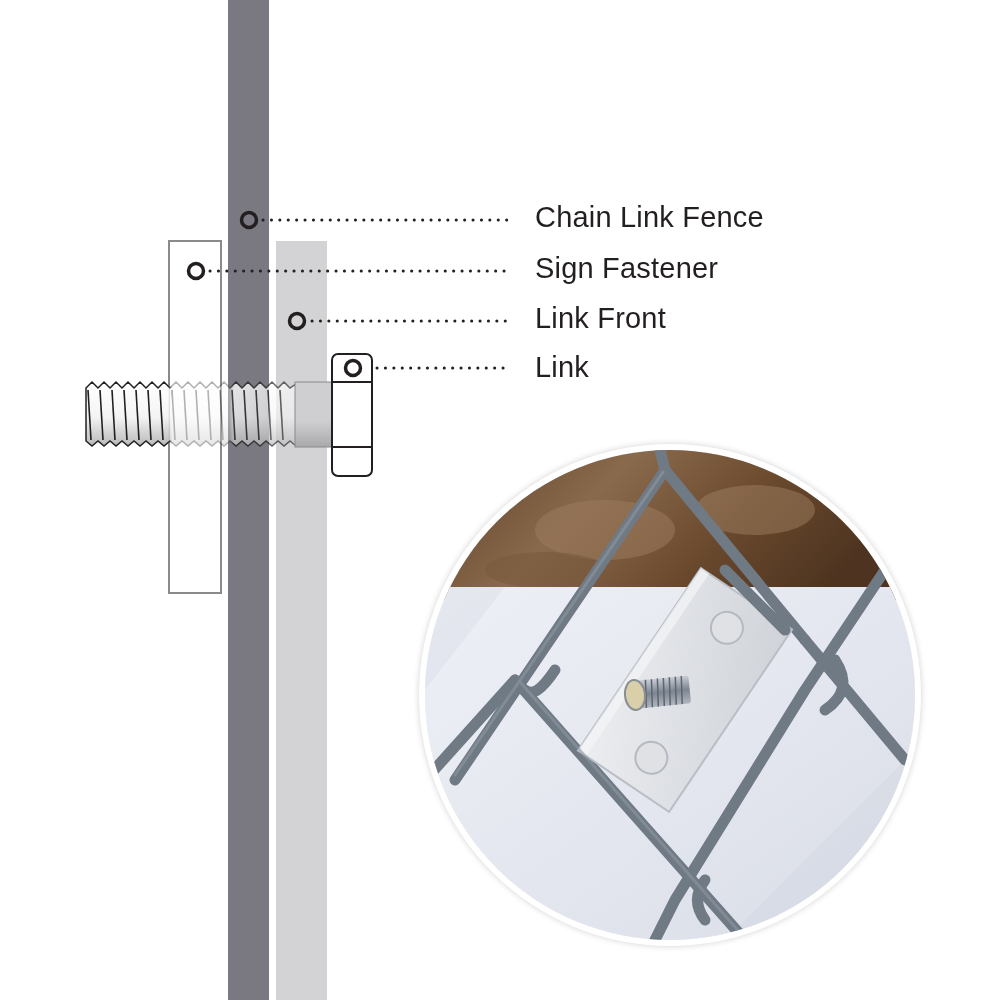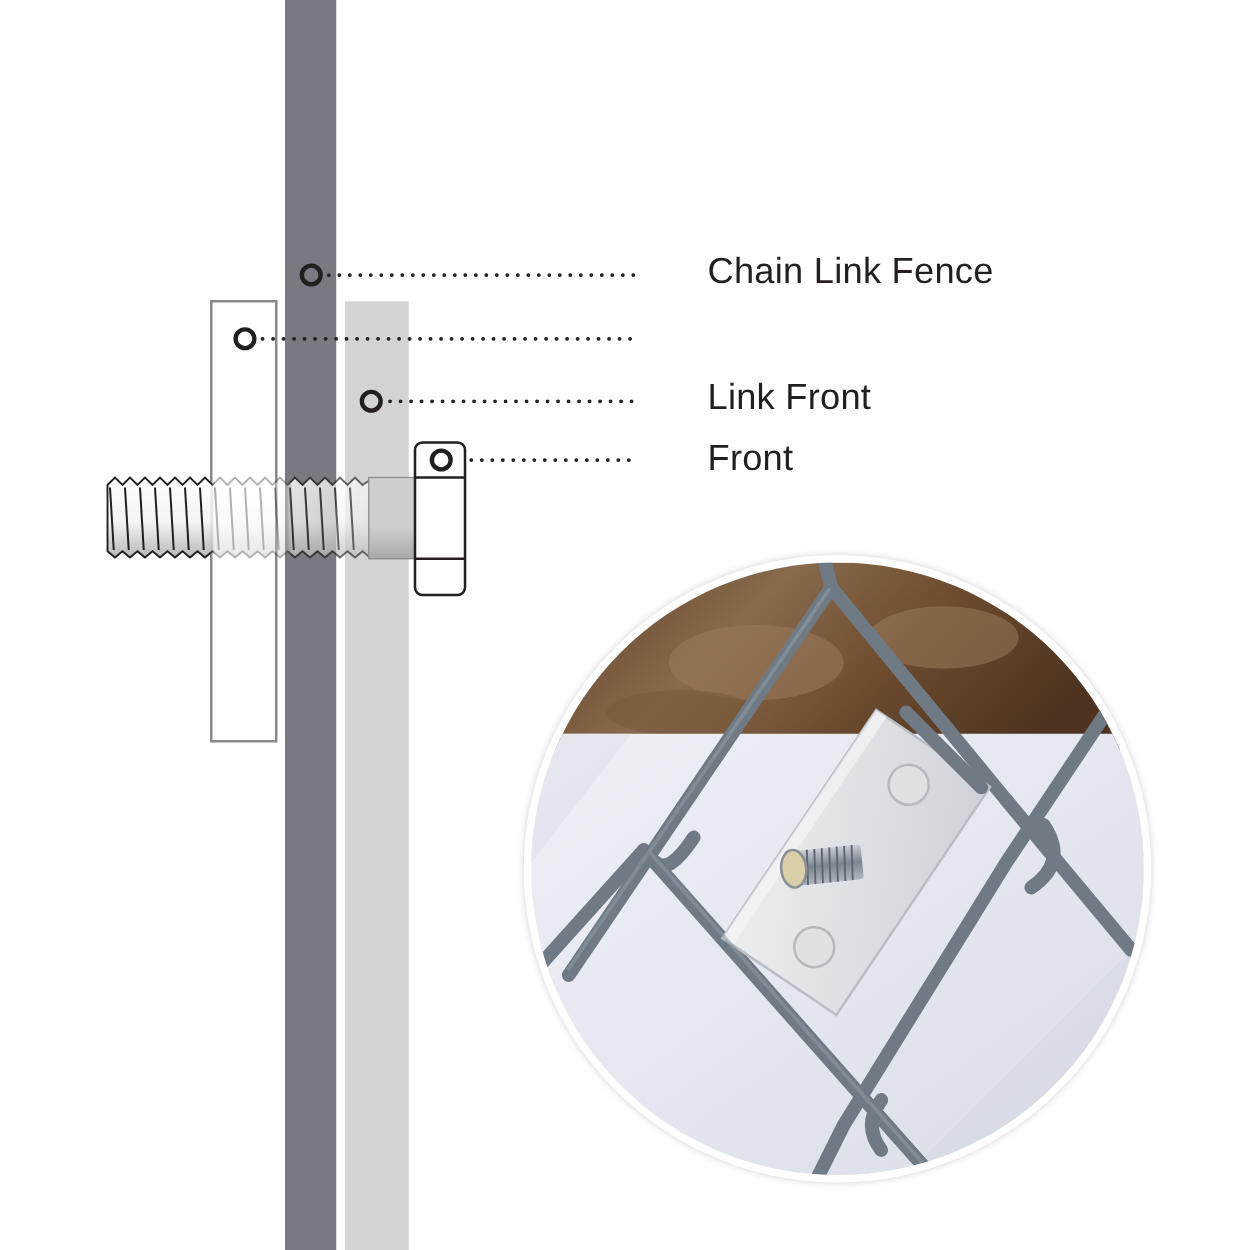--- a/index.html
+++ b/index.html
@@ -2,21 +2,21 @@
 <html><head>
 <meta charset="utf-8">
 <style>
   html, body { margin: 0; padding: 0; background: #ffffff; }
   #stage { position: relative; width: 1000px; height: 1000px; overflow: hidden; background: #ffffff; font-family: "Liberation Sans", sans-serif; }
   .abs { position: absolute; }
   .fence-bar { left: 228px; top: 0; width: 41px; height: 1000px; }
   .front-bar { left: 276px; top: 241px; width: 51px; height: 759px; }
   .fastener { left: 168px; top: 240px; width: 50px; height: 350px; background: #ffffff; border: 2px solid #8a8a8c; }
   svg.overlay { position: absolute; left: 0; top: 0; }
-  .label { position: absolute; left: 566px; font-size: 29px; color: #231f20; letter-spacing: 0.2px; white-space: nowrap; line-height: 1; }
+  .label { position: absolute; left: 535px; font-size: 29px; color: #231f20; letter-spacing: 0.2px; white-space: nowrap; line-height: 1; }
   .photo { position: absolute; left: 425px; top: 450px; width: 490px; height: 490px; border-radius: 50%; overflow: hidden; box-shadow: 0 0 0 6px #ffffff, 0 0 6px 6px rgba(0,0,0,0.18); }
 </style>
 </head>
 <body>
 
 <div id="stage">
 
   <div class="abs fence-bar" style="background:#7a7880;"></div>
 
   <div class="abs front-bar" style="background:#d3d3d5;"></div>
@@ -91,22 +91,23 @@
       <circle cx="297" cy="321" r="7.5" fill="none" stroke="#231f20" stroke-width="3.5"></circle>
       <line x1="312" y1="321" x2="510" y2="321" stroke="#231f20" stroke-width="3" stroke-linecap="round" stroke-dasharray="0.1 8.3"></line>
     </g>
     <g>
       <circle cx="353" cy="368" r="7.5" fill="none" stroke="#231f20" stroke-width="3.5"></circle>
       <line x1="377" y1="368" x2="510" y2="368" stroke="#231f20" stroke-width="3" stroke-linecap="round" stroke-dasharray="0.1 8.3"></line>
     </g>
   </svg>
 
   <div class="label" style="top:203px;">Chain Link Fence</div>
+  <div class="label" style="top:254px;">Sign Fastener</div>
   <div class="label" style="top:304px;">Link Front</div>
-  <div class="label" style="top:353px;">Front</div>
+  <div class="label" style="top:353px;">Link</div>
 
   <div class="photo">
     <svg width="490" height="490" viewBox="0 0 490 490">
       <defs>
         <linearGradient id="bgBrown" x1="0" y1="0" x2="1" y2="0.3">
           <stop offset="0" stop-color="#5a3c24"></stop>
           <stop offset="0.4" stop-color="#8a6a4c"></stop>
           <stop offset="0.7" stop-color="#6b4a2e"></stop>
           <stop offset="1" stop-color="#4e3420"></stop>
         </linearGradient>

